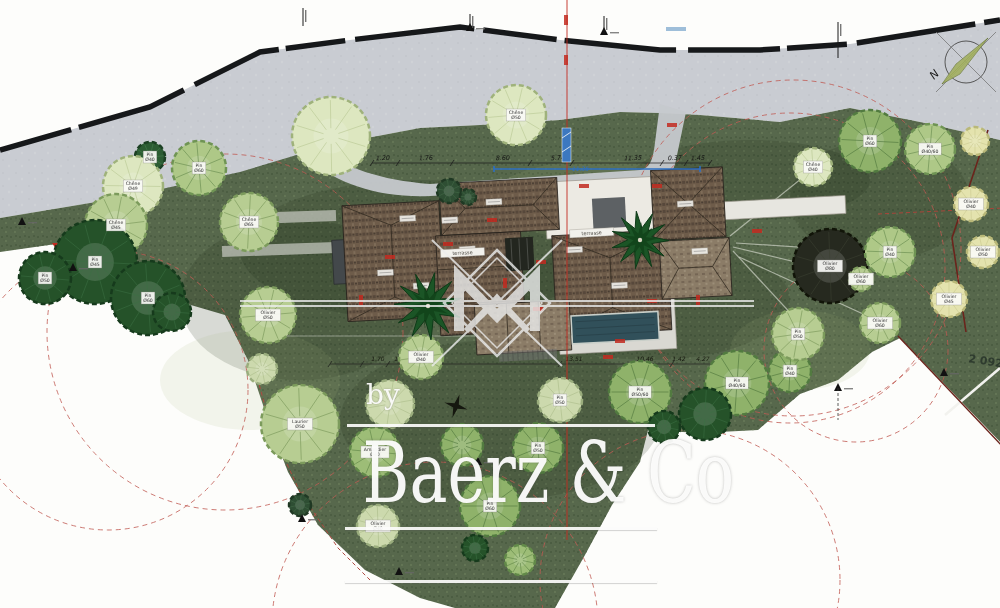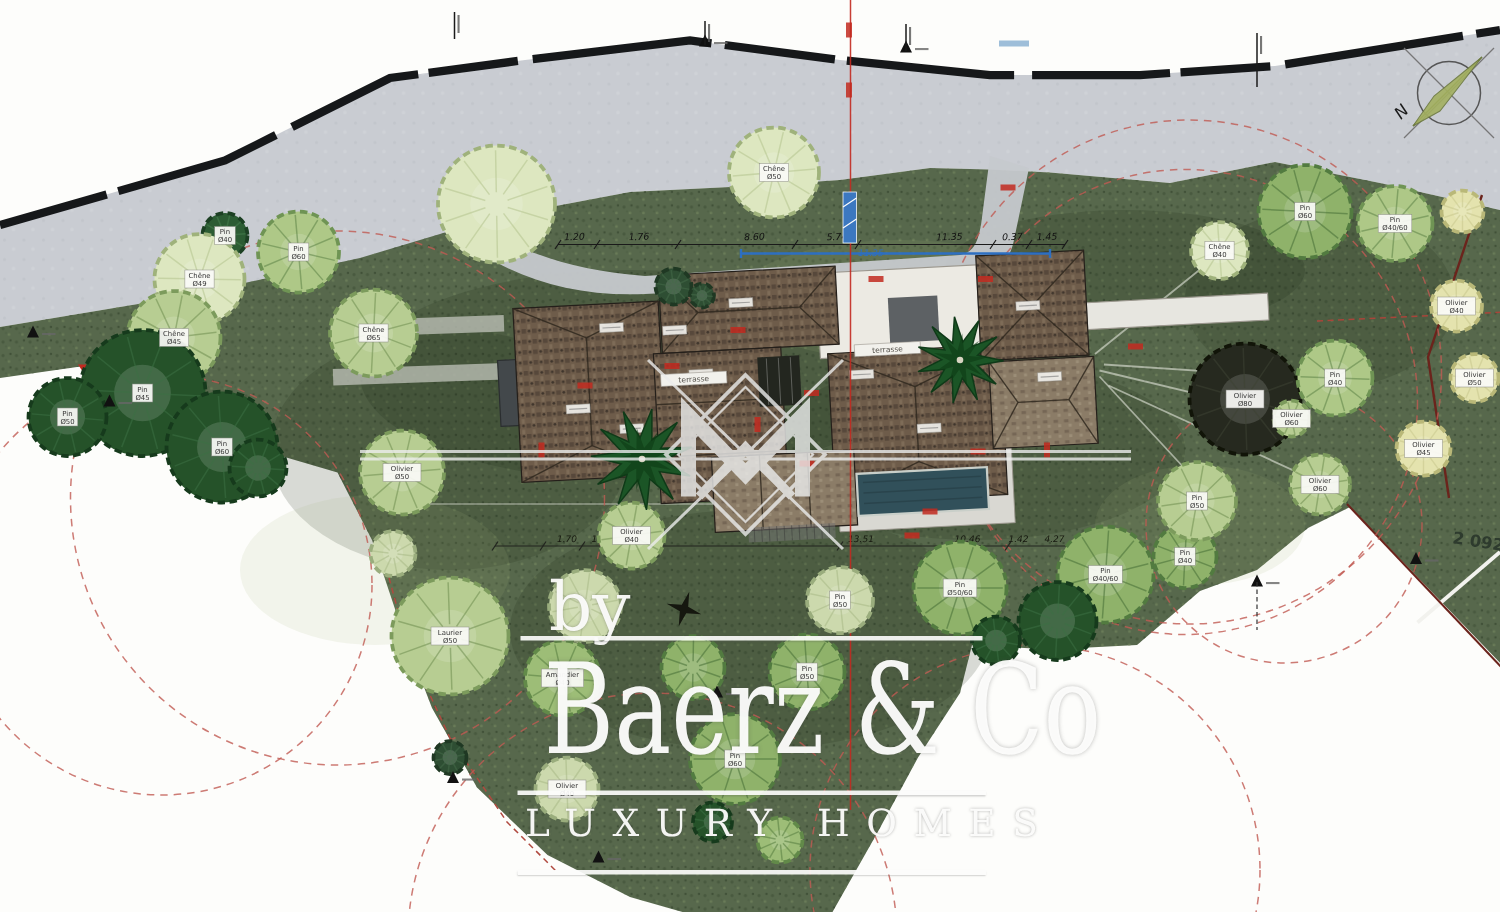--- a/index.html
+++ b/index.html
@@ -3,21 +3,21 @@
 <meta charset="utf-8">
 <style>
   html,body{margin:0;padding:0;background:#fff;}
   #stage{position:relative;width:1000px;height:608px;background:#fdfdfb;overflow:hidden;
          font-family:"DejaVu Sans",sans-serif;}
   #plan{position:absolute;left:0;top:0;}
   
   .wm-rule{position:absolute;height:3px;background:rgba(252,252,251,.92);
            box-shadow:0 1px 1px rgba(80,80,80,.25);z-index:5;}
   .wm-by{position:absolute;left:366px;top:378px;z-index:5;color:rgba(253,253,252,.95);
-         font-family:"DejaVu Serif",serif;font-size:45px;text-shadow:0 0 2px rgba(70,70,70,.4);}
+         font-family:"DejaVu Serif",serif;font-size:28px;text-shadow:0 0 2px rgba(70,70,70,.4);}
   .wm-brand{position:absolute;left:336px;top:424px;width:332px;z-index:5;text-align:center;
          color:rgba(253,253,252,.96);font-family:"DejaVu Serif",serif;font-size:76px;
          transform:scale(.84,1.1);transform-origin:center top;white-space:nowrap;
          text-shadow:0 0 3px rgba(70,70,70,.35);}
   .wm-tag{position:absolute;left:350px;top:534px;width:320px;z-index:5;
          color:rgba(253,253,252,.95);font-family:"DejaVu Serif",serif;font-size:25px;
          letter-spacing:11px;white-space:nowrap;text-shadow:0 0 2px rgba(70,70,70,.4);}
 </style>
 </head>
 <body>
@@ -1020,15 +1020,14 @@
         <polygon points="497,258 542,303 497,348 452,303" stroke-width="1.5" fill="none" stroke="#eceded"></polygon>
         <path d="M 459,331 L 459,277 L 497,316 L 535,277 L 535,331" stroke-width="10" fill="none" stroke="#eceded"></path>
         <path d="M 466,331 L 497,298 L 528,331" stroke-width="6" fill="none" stroke="#eceded"></path>
       </g>
     </svg>
 
   <div class="wm-by">by</div>
   <div class="wm-rule" style="left:347px;top:424px;width:308px"></div>
   <div class="wm-brand">Baerz &amp; Co</div>
   <div class="wm-rule" style="left:345px;top:527px;width:312px"></div>
-  <div class="wm-tag">LUXURY HOMES</div>
   <div class="wm-rule" style="left:345px;top:580px;width:312px"></div>
 </div>
 
 </body></html>

